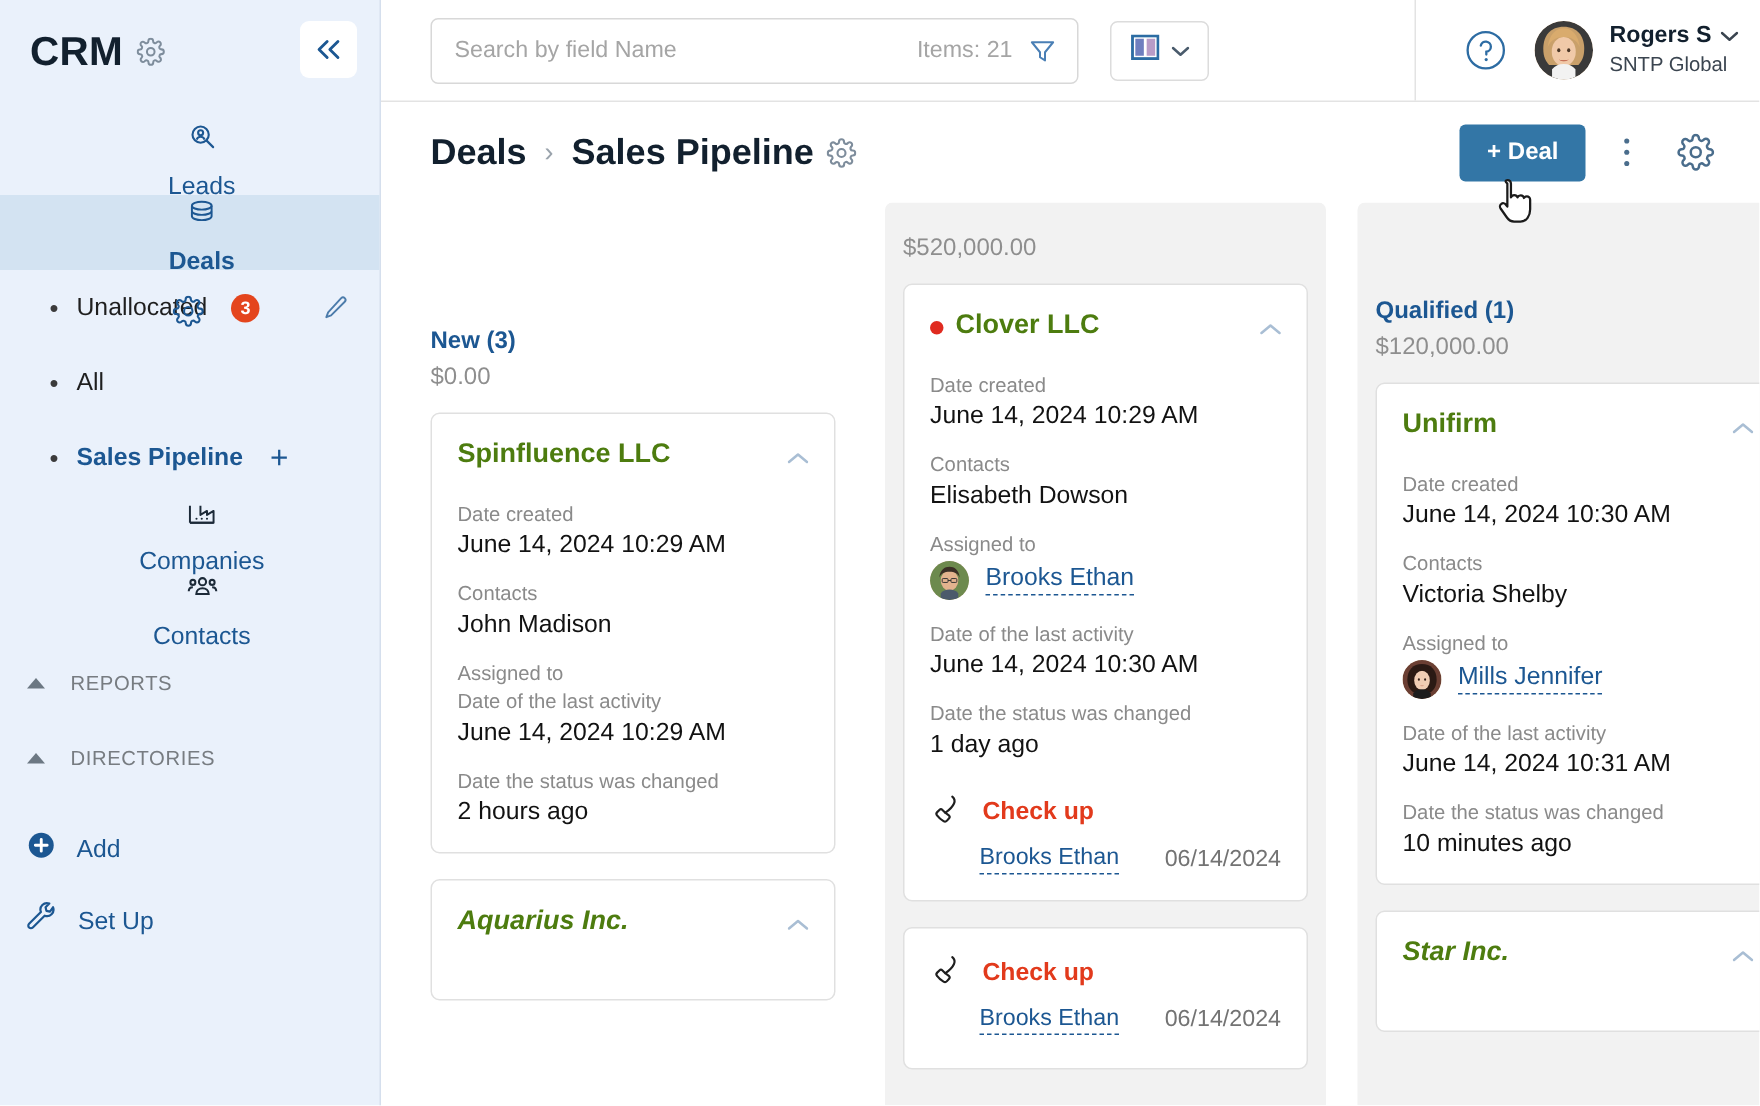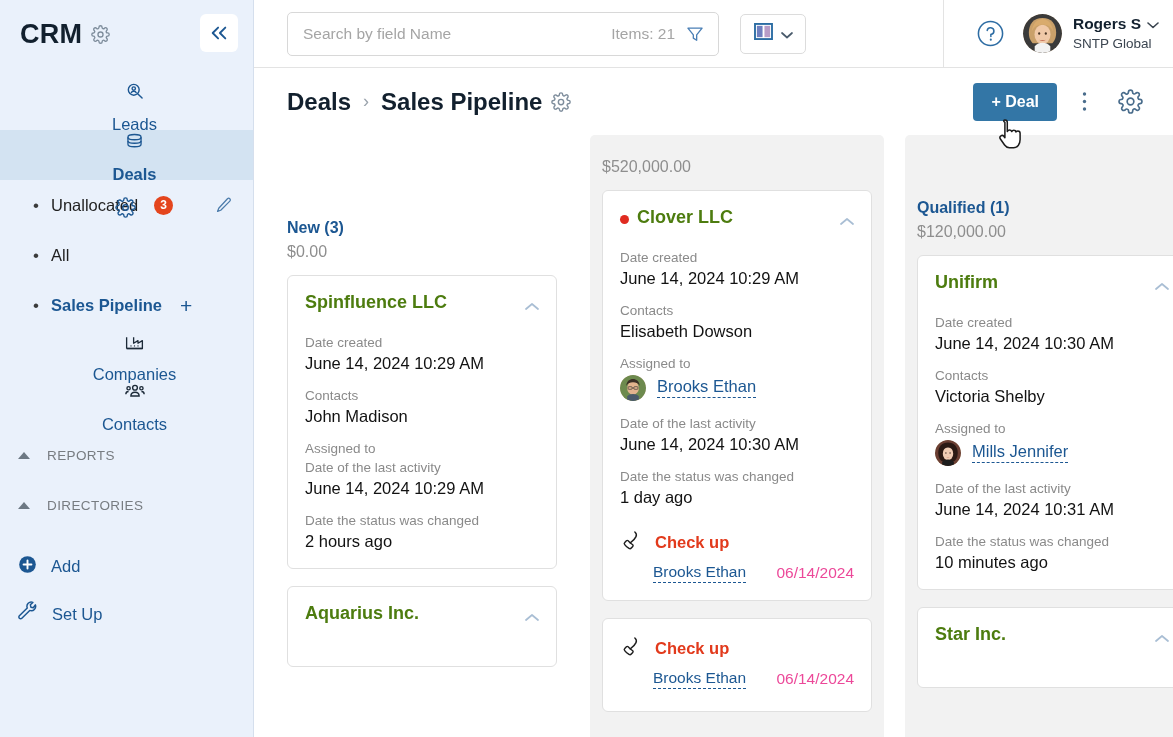--- a/index.html
+++ b/index.html
@@ -180,23 +180,23 @@
   .fld-value.last { margin-bottom: 0; }
 
   .task-row { margin-top: 22px; }
   .task-top { display: flex; align-items: center; gap: 12px; }
   .task-name { color: #e23a1c; font-size: 16.5px; font-weight: bold; cursor: pointer; }
   .task-bottom { display: flex; align-items: center; margin-top: 7px; padding-left: 33px; }
   .task-user {
     font-size: 15.5px; color: #1c5792; cursor: pointer;
     border-bottom: 1px dashed #1c5792; padding-bottom: 1px;
   }
-  .task-date { margin-left: auto; font-size: 15.5px; color: #ec4899; }
-
-  .card.partial { margin-bottom: 0; }
+  .task-date { margin-left: auto; font-size: 15.5px; color: #737373; }
+
+  .card.partial { margin-bottom: 0; font-style: italic; }
   .card.partial .card-head { margin-bottom: 0; }
   .card.partial { padding-bottom: 40px; }
 </style>
 </head>
 <body>
 
 <div class="app">
 
   <aside class="sidebar">
 

